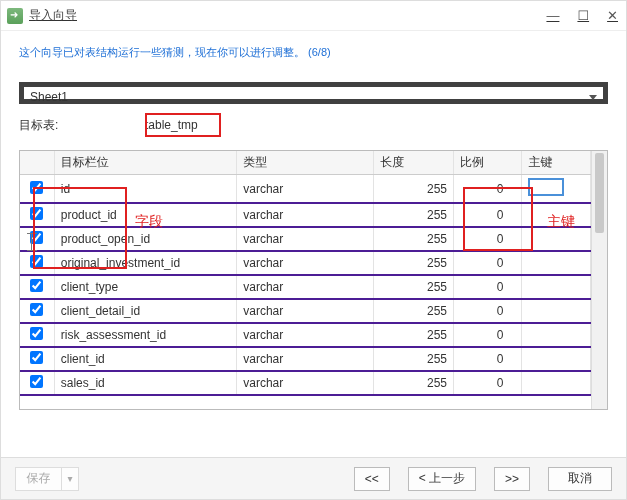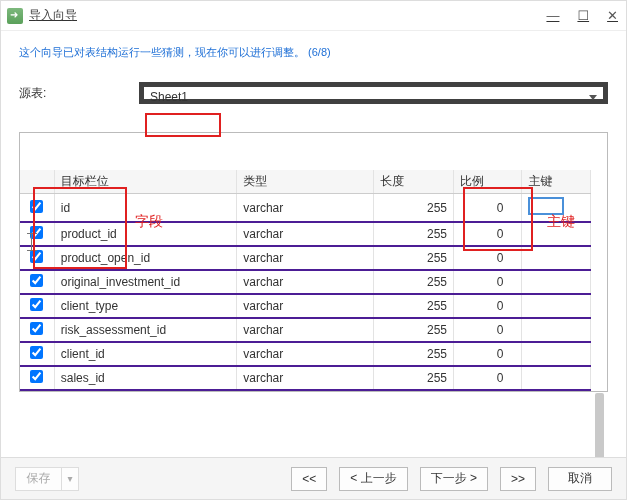--- a/index.html
+++ b/index.html
@@ -56,25 +56,24 @@
   }
   .src-select::after {
     content: ""; position: absolute; right: 6px; top: 8px;
     border-left: 4px solid transparent;
     border-right: 4px solid transparent;
     border-top: 5px solid #555;
   }
   .tgt-val { padding-left: 6px; }
 
   .grid-wrap {
-    margin-top: 28px;
+    margin-top: 14px;
     border: 1px solid #bbb;
     height: 260px;
     display: flex;
-    align-items: flex-end;
   }
   .grid-body { flex: 1; overflow: hidden; background:#fff; }
   .grid-scroll { width: 16px; background: #f1f1f1; border-left: 1px solid #ddd; position: relative; }
   .grid-scroll::before {
     content:""; position:absolute; top:2px; left:3px; right:3px; height:80px;
     background:#c9c9c9; border-radius:2px;
   }
   table { width: 100%; border-collapse: collapse; table-layout: fixed; }
   th, td {
     text-align: left;
@@ -121,21 +120,21 @@
   .anno { position: absolute; border: 2px solid #e02020; pointer-events: none; }
   .anno-lbl { position: absolute; color: #e02020; font-size: 14px; pointer-events:none; }
 
   .footer {
     position: absolute; left: 0; right: 0; bottom: 0;
     height: 42px;
     border-top: 1px solid #ddd;
     background: #f5f5f5;
     display: flex; align-items: center;
     padding: 0 14px;
-    gap: 12px;
+    gap: 18px;
   }
   .footer .spacer { flex: 1; }
   .btn {
     height: 24px;
     padding: 0 10px;
     background: #fdfdfd;
     border: 1px solid #bbb;
     color: #333;
     font-size: 12px;
     display: inline-flex; align-items: center; justify-content: center;
@@ -158,26 +157,29 @@
     <span>☐</span>
     <span>✕</span>
   </div>
 </div>
 
 <div class="body-area">
 
   <div class="instruction">这个向导已对表结构运行一些猜测，现在你可以进行调整。 (6/8)</div>
 
   <div class="form-row">
-    <span class="lbl">源表:</span>
     <div class="src-select">
       <span>Sheet1</span>
     </div>
   </div>
 
+  <div class="form-row">
+    <span class="lbl">目标表:</span>
+    <span class="tgt-val">table_tmp</span>
+  </div>
 
   <div class="grid-wrap">
     <div class="grid-body">
       <table>
         <colgroup>
           <col class="col-sel">
             <col class="col-field">
             <col class="col-type">
           <col class="col-len">
             <col class="col-scale">
@@ -229,20 +231,28 @@
             <tr>
               <td class="col-sel"><input type="checkbox" checked="" style=""></td>
               <td class="col-field">client_type</td>
               <td class="col-type">varchar</td>
               <td class="col-len">255</td>
               <td class="col-scale">0</td>
               <td class="col-key"></td>
             </tr>
             <tr>
               <td class="col-sel"><input type="checkbox" checked="" style=""></td>
+              <td class="col-field">client_detail_id</td>
+              <td class="col-type">varchar</td>
+              <td class="col-len">255</td>
+              <td class="col-scale">0</td>
+              <td class="col-key"></td>
+            </tr>
+            <tr>
+              <td class="col-sel"><input type="checkbox" checked="" style=""></td>
               <td class="col-field">risk_assessment_id</td>
               <td class="col-type">varchar</td>
               <td class="col-len">255</td>
               <td class="col-scale">0</td>
               <td class="col-key"></td>
             </tr>
             <tr>
               <td class="col-sel"><input type="checkbox" checked="" style=""></td>
               <td class="col-field">client_id</td>
               <td class="col-type">varchar</td>
@@ -280,16 +290,15 @@
 <div class="footer">
   <div class="save-grp">
     <button class="btn main disabled">保存</button>
     <button class="btn dd disabled">
         <span class="chev">▾</span>
       </button>
   </div>
   <div class="spacer"></div>
   <button class="btn" style="min-width:34px">&lt;&lt;</button>
   <button class="btn">&lt; 上一步</button>
-  <button class="btn">下一步 &gt;</button>
   <button class="btn" style="min-width:34px">&gt;&gt;</button>
   <button class="btn">取消</button>
 </div>
 
 </body></html>

